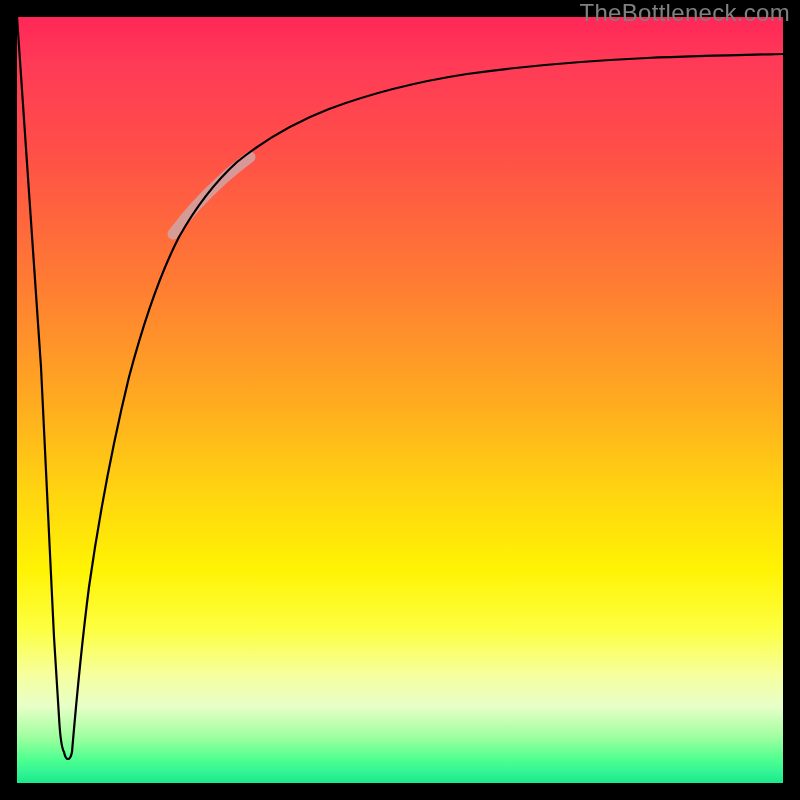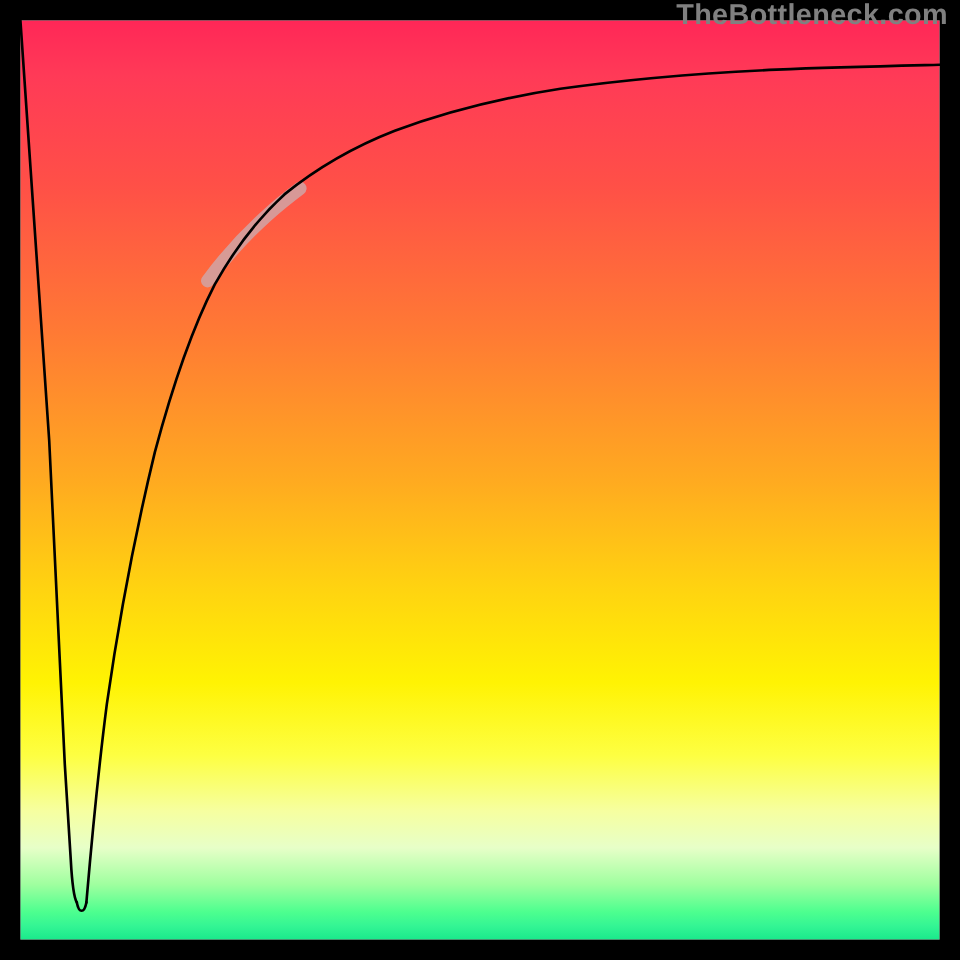--- a/index.html
+++ b/index.html
@@ -78,21 +78,21 @@
     stroke-width: 2.2;
     stroke-linecap: round;
     stroke-linejoin: round;
   }
   .watermark {
     position: absolute;
     top: -1px;
     right: 10px;
     color: #808080;
     font-size: 24px;
-    font-weight: 700;
+    font-weight: 400;
     letter-spacing: 0.3px;
     user-select: none;
     pointer-events: none;
   }
 </style>
 </head>
 <body>
 
 <div class="chart-wrap">
 

